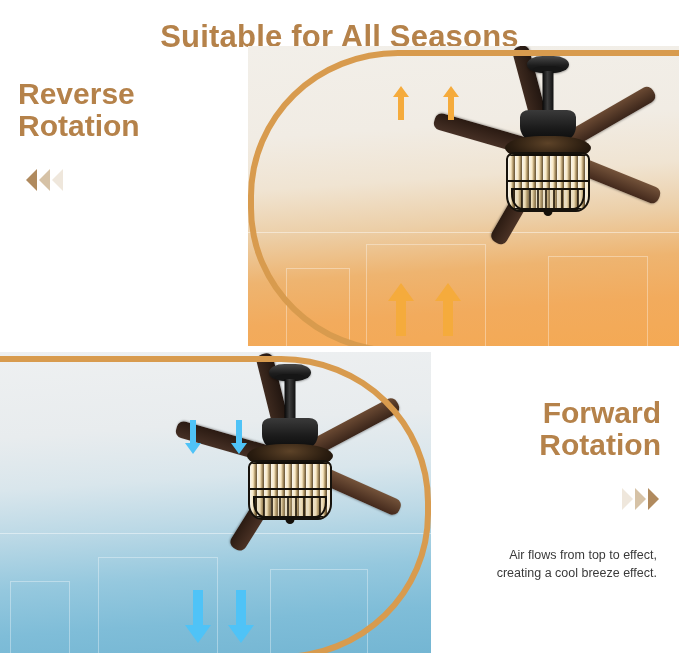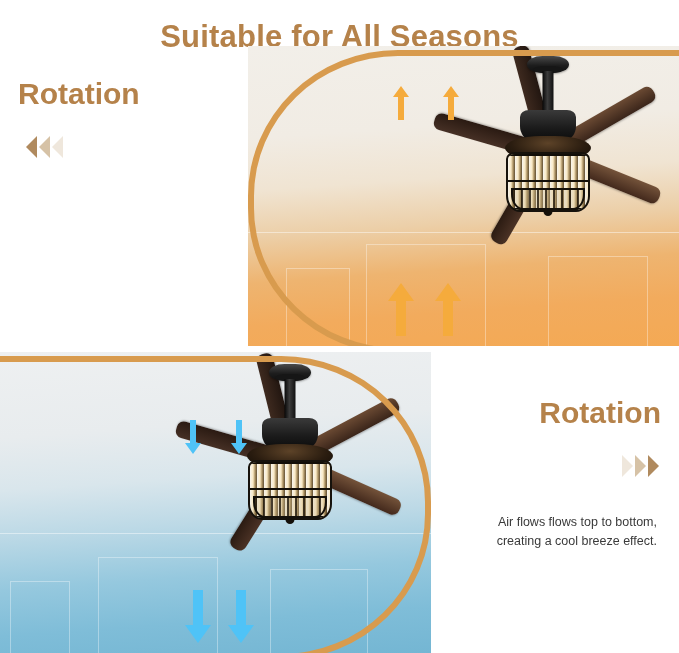--- a/index.html
+++ b/index.html
@@ -344,20 +344,21 @@
       <svg width="26" height="53" viewBox="0 0 26 53">
           <path d="M13 0 L26 18 L18 18 L18 53 L8 53 L8 18 L0 18 Z" fill="#f5ab3c"></path>
         </svg>
     </div>
 
     <div class="arc arc-top"></div>
   </div>
 
   <div class="text-col text-col-left">
     <div class="heading">
+      <div>Reverse</div>
       <div>Rotation</div>
     </div>
     <div class="chevrons">
       <span class="chev chev-left" style="color:#b08a5e"></span>
       <span class="chev chev-left" style="color:#d6c2a6"></span>
       <span class="chev chev-left" style="color:#efe7dc"></span>
     </div>
   </div>
 </section>
 
@@ -413,23 +414,24 @@
       <svg width="26" height="53" viewBox="0 0 26 53">
           <path d="M13 53 L26 35 L18 35 L18 0 L8 0 L8 35 L0 35 Z" fill="#4fc3f7"></path>
         </svg>
     </div>
 
     <div class="arc arc-bottom"></div>
   </div>
 
   <div class="text-col text-col-right">
     <div class="heading">
+      <div>Forward</div>
       <div>Rotation</div>
     </div>
     <div class="chevrons">
       <span class="chev chev-right" style="color:#efe7dc"></span>
       <span class="chev chev-right" style="color:#d6c2a6"></span>
       <span class="chev chev-right" style="color:#b08a5e"></span>
     </div>
-    <div class="body-text">Air flows flows top to bottom,
+    <div class="body-text">Air flows from top to effect,
 creating a cool breeze effect.</div>
   </div>
 </section>
 
 </body></html>

